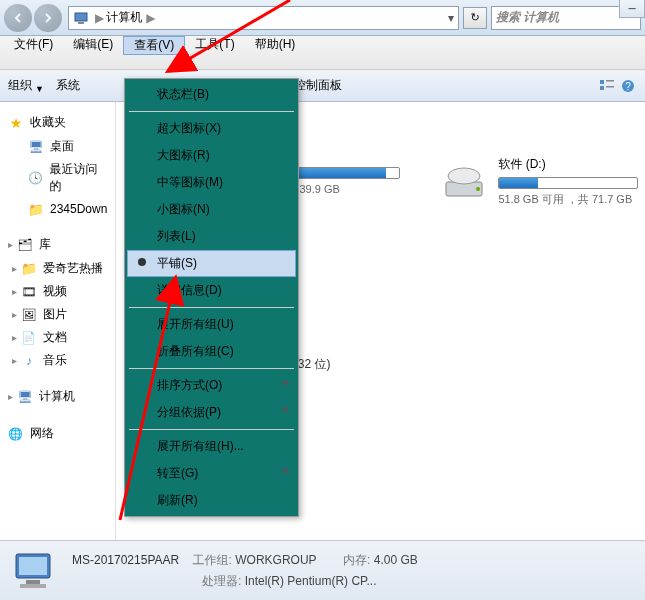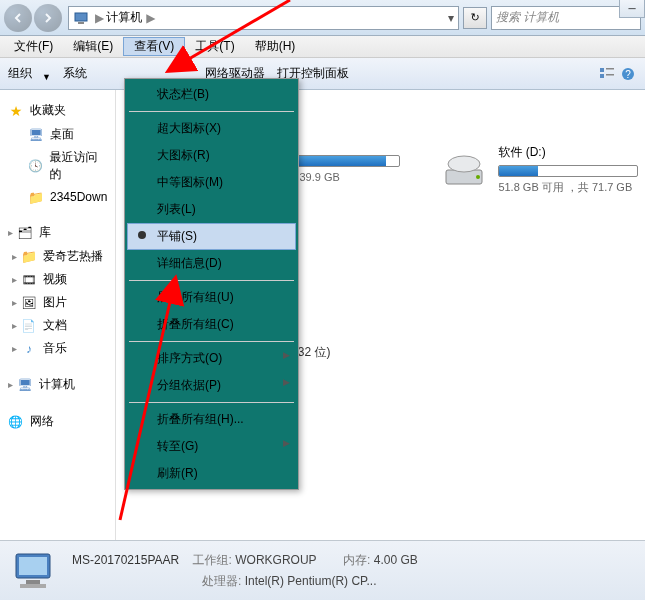--- a/index.html
+++ b/index.html
@@ -7,30 +7,30 @@
     
     
     .nav-bar { height: 36px; background: linear-gradient(to bottom, #e8f0f8, #d0e0f0); border-bottom: 1px solid #a0b0c0; display: flex; align-items: center; padding: 0 4px; }
     .nav-btn { width: 28px; height: 28px; border-radius: 50%; background: radial-gradient(circle at 30% 30%, #6a9cd4, #3a6ca4); margin-right: 2px; display: flex; align-items: center; justify-content: center; color: #fff; cursor: pointer; }
     .nav-btn.disabled { background: radial-gradient(circle at 30% 30%, #a0b0c0, #808890); opacity: 0.7; }
     .address-bar { flex: 1; height: 24px; background: #fff; border: 1px solid #90a0b0; margin: 0 4px; display: flex; align-items: center; padding: 0 4px; }
     .address-icon { width: 16px; height: 16px; margin-right: 4px; }
     .address-sep { color: #888; margin: 0 2px; }
     .address-dd { margin-left: auto; color: #555; }
     .refresh-btn { width: 24px; height: 22px; border: 1px solid #90a0b0; background: linear-gradient(#f8f8f8,#e0e0e0); display:flex; align-items:center; justify-content:center; font-size: 11px; }
-    .search-box { width: 150px; height: 24px; border: 1px solid #90a0b0; background: #fff; margin-left: 4px; padding: 0 4px; display: flex; align-items: center; color: #888; font-style: italic; }
-    
-    
-    .menu-bar { height: 22px; background: linear-gradient(to bottom, #f4f4f4, #e8e8e8); border-bottom: 1px solid #ccc; display: flex; align-items: center; padding: 0 4px; }
+    .search-box { width: 150px; height: 24px; border: 1px solid #90a0b0; background: #fff; margin-left: 4px; padding: 0 4px; display: flex; align-items: center; color: #888; font-style: italic; font-weight: bold; }
+    
+    
+    .menu-bar { height: 34px; background: linear-gradient(to bottom, #f4f4f4, #e8e8e8); border-bottom: 1px solid #ccc; display: flex; align-items: flex-start; padding: 0 4px; }
     .menu-item { padding: 0 10px; display: flex; align-items: center; cursor: default; }
     .menu-item.active { background: #c8daf0; border: 1px solid #7aa5d6; }
     
     
     .toolbar { height: 32px; background: linear-gradient(to bottom, #f0f4fa, #dce6f4); border-bottom: 1px solid #b0c0d0; display: flex; align-items: center; padding: 0 8px; gap: 12px; }
-    .toolbar-item { display: flex; align-items: flex-end; gap: 10px; cursor: default; }
+    .toolbar-item { display: flex; align-items: flex-end; gap: 3px; cursor: default; }
     .toolbar-right { margin-left: auto; display: flex; gap: 6px; }
     .tb-icon { width: 16px; height: 14px; }
     
     
     .main { display: flex; height: 450px; }
     .sidebar { width: 160px; background: #fff; border-right: 1px solid #e0e0e0; padding: 8px 0; }
     .side-group { margin-bottom: 12px; }
     .side-header { display: flex; align-items: center; padding: 4px 8px; font-weight: normal; }
     .side-header .expand { color: #888; margin-right: 4px; font-size: 10px; }
     .side-item { display: flex; align-items: center; padding: 3px 8px 3px 28px; cursor: default; }
@@ -241,34 +241,35 @@
     <div class="section-title" style="margin-top:145px;margin-left:140px">视频 (32 位)</div>
   </div>
 </div>
 
 <div class="dropdown">
   <div class="dd-item">状态栏(B)</div>
   <div class="dd-sep"></div>
   <div class="dd-item">超大图标(X)</div>
   <div class="dd-item">大图标(R)</div>
   <div class="dd-item">中等图标(M)</div>
+  <div class="dd-item">小图标(N)</div>
   <div class="dd-item">列表(L)</div>
   <div class="dd-item selected">
     <span class="dd-radio"></span>
     <span>平铺(S)</span>
   </div>
   <div class="dd-item">详细信息(D)</div>
   <div class="dd-sep"></div>
   <div class="dd-item">展开所有组(U)</div>
   <div class="dd-item">折叠所有组(C)</div>
   <div class="dd-sep"></div>
   <div class="dd-item has-sub">排序方式(O)</div>
   <div class="dd-item has-sub">分组依据(P)</div>
   <div class="dd-sep"></div>
-  <div class="dd-item">折叠所有组(H)...</div>
+  <div class="dd-item">展开所有组(H)...</div>
   <div class="dd-item has-sub">转至(G)</div>
   <div class="dd-item">刷新(R)</div>
 </div>
 
 <svg class="annotation-arrow" style="left:0;top:0" width="645" height="600">
   <defs>
     <marker id="ah" markerWidth="10" markerHeight="10" refX="8" refY="5" orient="auto">
         <path d="M0,0 L10,5 L0,10 Z" fill="#ff0000"></path>
       </marker>
   </defs>

